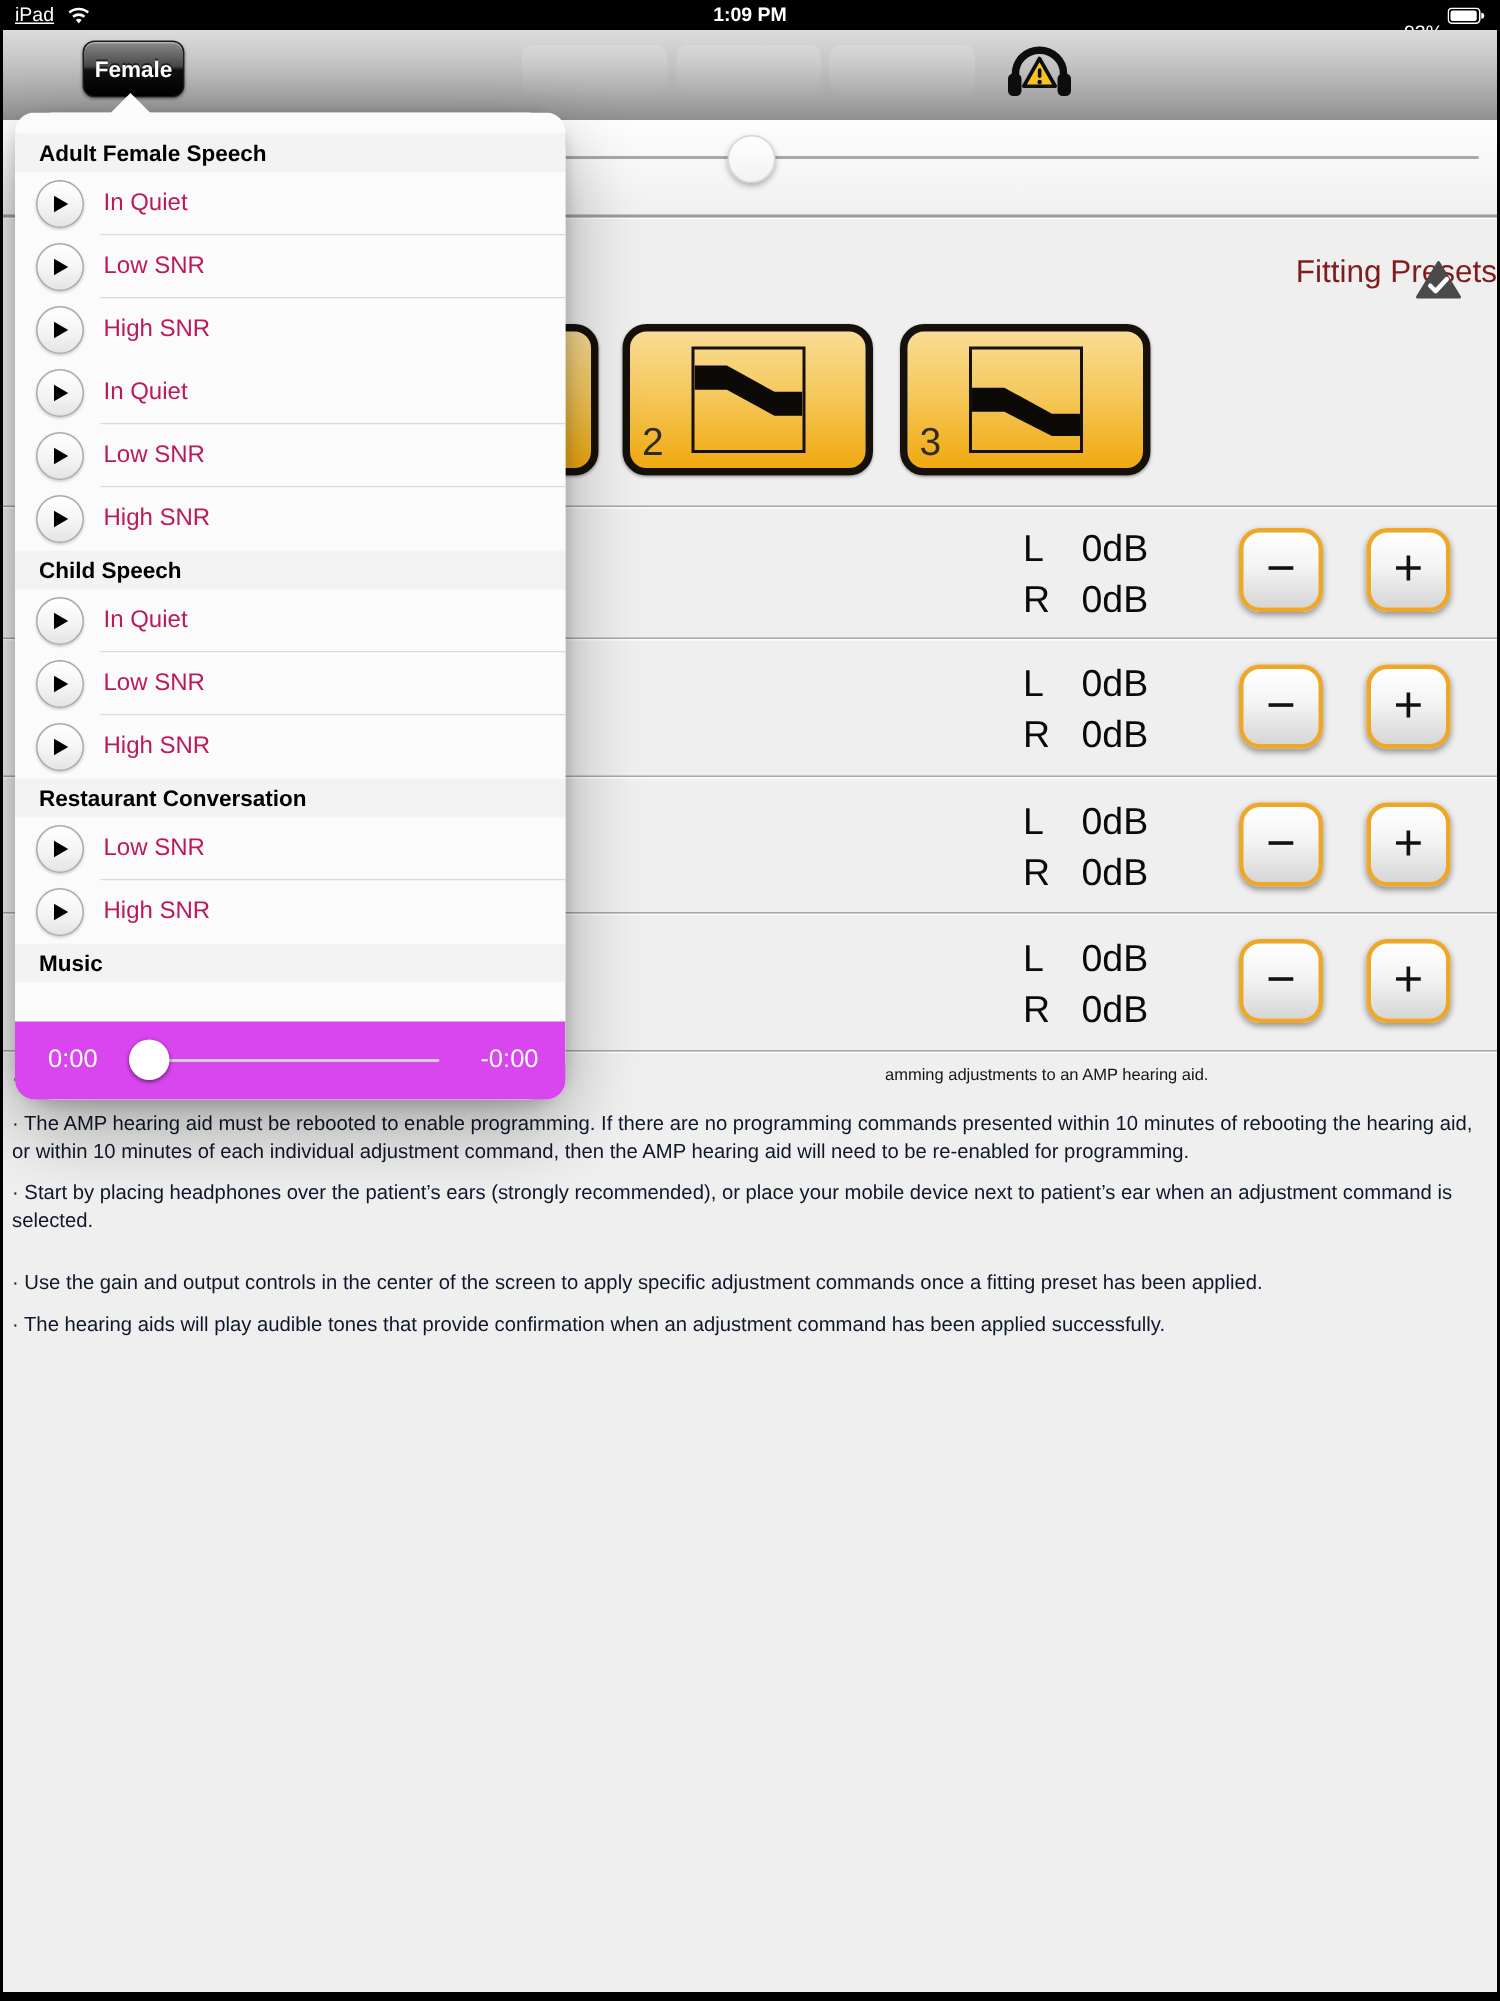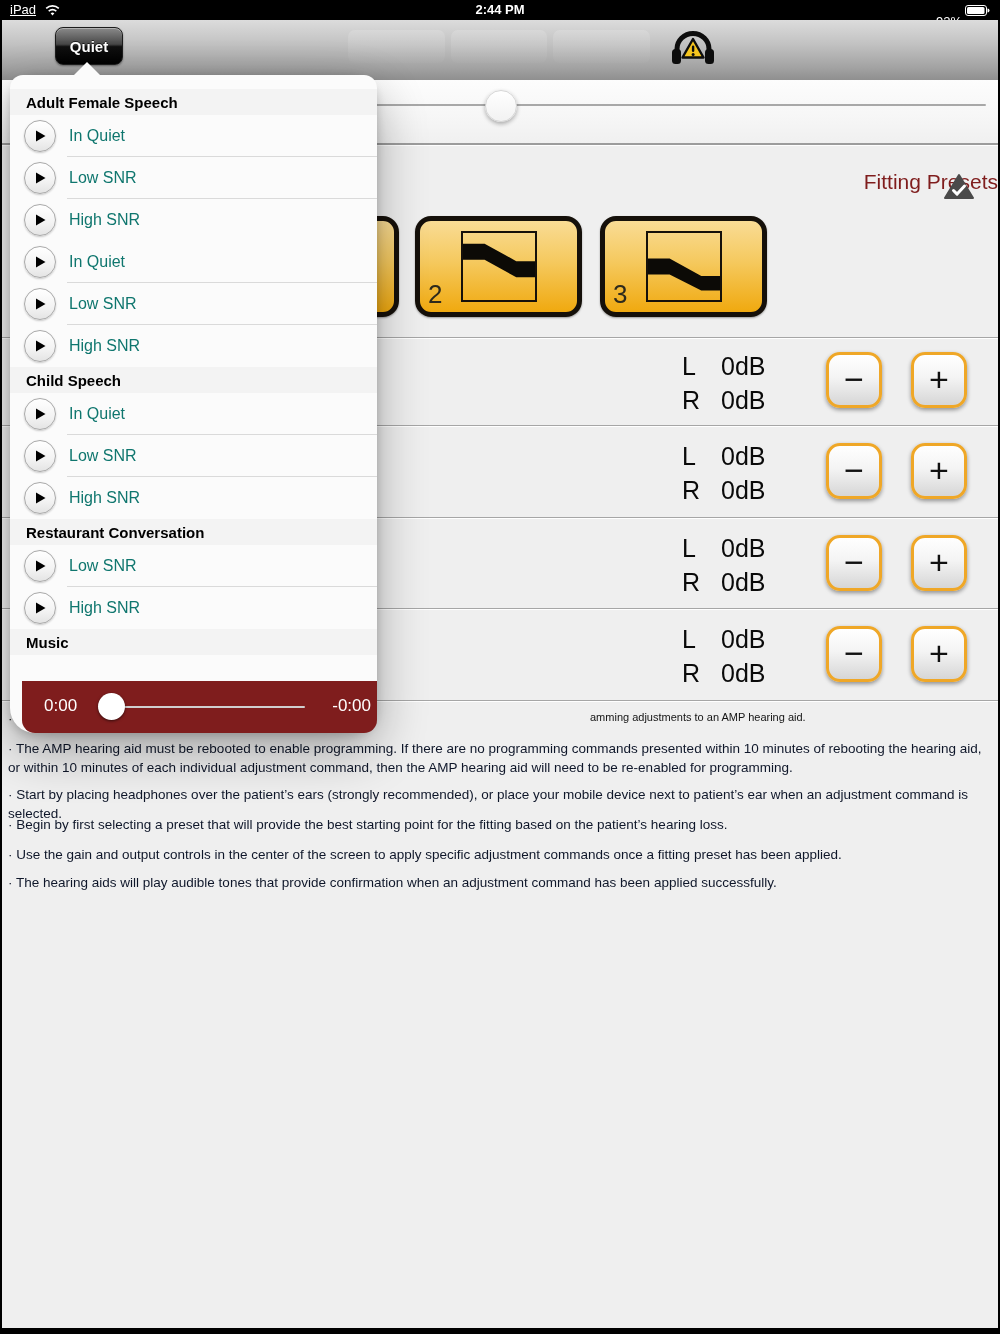--- a/index.html
+++ b/index.html
@@ -82,22 +82,22 @@
   .pop-clip{position:absolute;inset:0;border-radius:13px;overflow:hidden;}
   .pop-spacer{height:14px;background:#fbfbfb;}
   .p-header{height:26px;background:#f3f3f3;display:flex;align-items:center;padding-left:16px;
             font-size:15px;font-weight:700;color:#000;}
   .p-row{position:relative;height:42px;display:flex;align-items:center;padding-left:14px;background:#fbfbfb;cursor:pointer;}
   .p-row.sep::after{content:"";position:absolute;left:57px;right:0;bottom:0;height:1px;background:#dadada;}
   .play-btn{width:30px;height:30px;border-radius:50%;flex:0 0 30px;
             background:linear-gradient(180deg,#ffffff 0%,#f3f3f3 60%,#e4e4e4 100%);
             border:1px solid #a9a9a9;box-shadow:0 1px 2px rgba(0,0,0,.2);
             display:flex;align-items:center;justify-content:center;cursor:pointer;}
-  .p-label{margin-left:13px;font-size:16px;color:#0f766e;}
-  .player-bar{position:absolute;left:12px;bottom:0;width:100%;height:52px;background:#7f1d1d;
+  .p-label{margin-left:13px;font-size:16px;color:#be185d;}
+  .player-bar{position:absolute;left:0;bottom:0;width:100%;height:52px;background:#d946ef;
               border-radius:0 0 13px 13px;}
   .pl-elapsed{position:absolute;left:22px;top:15px;color:#fff;font-size:17px;}
   .pl-remaining{position:absolute;right:18px;top:15px;color:#fff;font-size:17px;}
   .pl-track{position:absolute;left:100px;right:84px;top:25px;height:2px;background:#cfcfcf;border-radius:1px;}
   .pl-thumb{position:absolute;left:76px;top:12px;width:27px;height:27px;border-radius:50%;background:#fff;
             box-shadow:0 1px 3px rgba(0,0,0,.6);cursor:pointer;}
 </style>
 </head>
 <body>
 
@@ -106,34 +106,34 @@
 
   <div class="statusbar">
     <span class="sb-carrier">iPad</span>
     <span class="sb-wifi">
       <svg width="17" height="13" viewBox="0 0 17 13">
         <path d="M8.5 11.6 L10.4 9.3 A3 3 0 0 0 6.6 9.3 Z" fill="#fff"></path>
         <path d="M4.7 7.1 A6 6 0 0 1 12.3 7.1" stroke="#fff" stroke-width="1.7" fill="none"></path>
         <path d="M2.2 4.3 A9.6 9.6 0 0 1 14.8 4.3" stroke="#fff" stroke-width="1.7" fill="none"></path>
       </svg>
     </span>
-    <div class="sb-time">2:44 PM</div>
+    <div class="sb-time">1:09 PM</div>
     <span class="sb-batt-pct">92%</span>
     <span class="sb-batt">
       <svg width="25" height="11" viewBox="0 0 25 11">
         <rect x="0.5" y="0.5" width="21" height="10" rx="2.5" fill="none" stroke="#fff"></rect>
         <rect x="2" y="2" width="17.5" height="7" rx="1.5" fill="#fff"></rect>
         <path d="M22.5 3.5 q2 0 2 2 q0 2 -2 2 Z" fill="#fff"></path>
       </svg>
     </span>
   </div>
 
   <div class="toolbar">
     <div class="media-btn">
-      <span>Quiet</span>
+      <span>Female</span>
     </div>
     <div class="tb-ghost">
       <div></div>
       <div></div>
       <div></div>
     </div>
     <div class="hp-icon">
       <svg width="46" height="44" viewBox="0 0 46 44">
         <path d="M7 30 L7 24 A16 15.5 0 0 1 39 24 L39 30" stroke="#0d0d0d" stroke-width="5" fill="none"></path>
         <rect x="2" y="24" width="9" height="15" rx="3.5" fill="#0d0d0d"></rect>
@@ -214,21 +214,20 @@
     <span class="lr-val" style="left:719px;top:50px;">0dB</span>
     <div class="pm-btn" style="left:824px;top:17px;">−</div>
     <div class="pm-btn" style="left:909px;top:17px;">+</div>
   </div>
   <div class="row-end"></div>
 
   <span class="instr-bullet">·</span>
   <span class="instr-frag">amming adjustments to an AMP hearing aid.</span>
   <p class="instr" style="top:739px;">· The AMP hearing aid must be rebooted to enable programming. If there are no programming commands presented within 10 minutes of rebooting the hearing aid, or within 10 minutes of each individual adjustment command, then the AMP hearing aid will need to be re-enabled for programming.</p>
   <p class="instr" style="top:785px;">· Start by placing headphones over the patient’s ears (strongly recommended), or place your mobile device next to patient’s ear when an adjustment command is selected.</p>
-  <p class="instr" style="top:815px;">· Begin by first selecting a preset that will provide the best starting point for the fitting based on the patient’s hearing loss.</p>
   <p class="instr" style="top:873px;">· The hearing aids will play audible tones that provide confirmation when an adjustment command has been applied successfully.</p>
   <p class="instr" style="top:845px;">· Use the gain and output controls in the center of the screen to apply specific adjustment commands once a fitting preset has been applied.</p>
 
   <div class="popover">
     <div class="popover-arrow"></div>
     <div class="pop-clip">
       <div class="pop-spacer"></div>
 
       <div class="p-header">Adult Female Speech</div>
       <div class="p-row sep">

